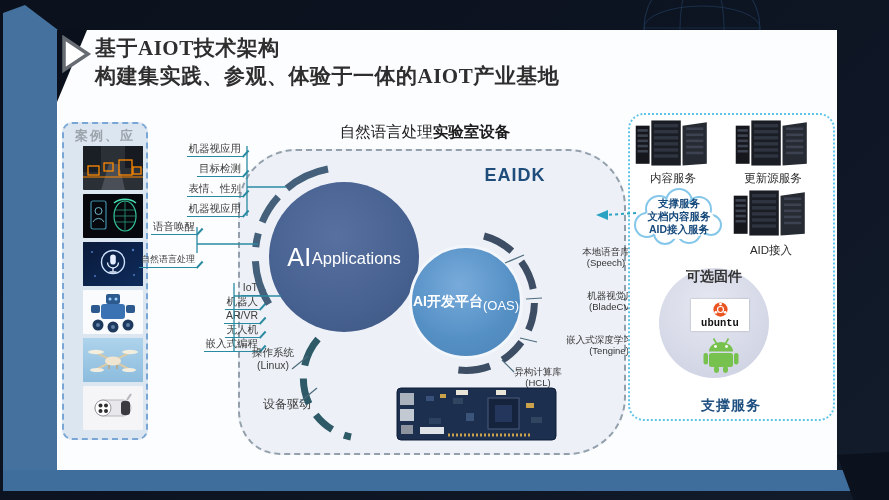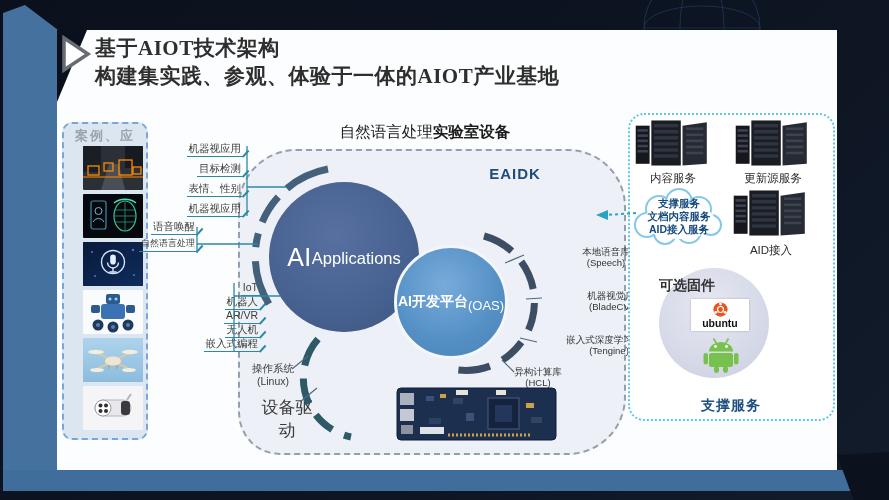--- a/index.html
+++ b/index.html
@@ -28,71 +28,71 @@
               border:2px dashed #7aa6d6;border-radius:10px;box-sizing:border-box;}
   .case-head{left:72px;top:127px;width:66px;text-align:center;font-size:13px;font-weight:bold;
              color:#9ba3ab;letter-spacing:2px;}
   .case-img{left:83px;width:60px;height:44px;overflow:hidden;border-radius:1px;}
 
   
   .lab-head{left:305px;top:122px;width:240px;text-align:center;font-size:15.5px;color:#1c1c1c;}
   .lab-head b{font-weight:bold;margin-top:24px;}
   .dash-box{left:238px;top:149px;width:388px;height:306px;background:#edf1f7;
             border:2px dashed #93a0ac;border-radius:58px 58px 58px 42px;box-sizing:border-box;}
-  .eaidk{left:470px;top:165px;width:90px;text-align:center;font-size:15px;font-weight:bold;
+  .eaidk{left:470px;top:165px;width:90px;text-align:center;font-size:18px;font-weight:bold;
          color:#1e4d7b;letter-spacing:1px;}
   .circle{border-radius:50%;display:flex;align-items:center;justify-content:center;
           color:#fff;text-align:left;box-sizing:border-box;}
   .ai-circle{left:269px;top:182px;width:150px;height:150px;z-index:2;
              background:radial-gradient(circle at 44% 36%,#57709f,#46608f 62%,#3e5783);}
   .ai-circle .l1{font-size:25px;letter-spacing:.5px;}
   .ai-circle .l2{font-size:16.5px;margin-top:2px;}
   .base-circle{left:313px;top:327px;width:102px;height:102px;z-index:3;justify-content:flex-start;
              padding-top:14px;border:3px solid #f3f6fa;
              background:radial-gradient(circle at 45% 32%,#d9dce2,#b9bdc6 62%,#a9adb8);}
   .base-circle .l1{font-size:15px;font-weight:bold;}
-  .oas-circle{left:394px;top:245px;width:114px;height:114px;z-index:4;border:3px solid #f3f6fa;
+  .oas-circle{left:409px;top:245px;width:114px;height:114px;z-index:4;border:3px solid #f3f6fa;
              background:radial-gradient(circle at 44% 34%,#78abdb,#5590c5 58%,#4a82b6);}
   .oas-circle .l1{font-size:14px;font-weight:bold;}
   .oas-circle .l2{font-size:13px;margin-top:6px;}
 
   
   .lblcol{display:flex;flex-direction:column;align-items:flex-end;}
   .lbl{display:inline-block;position:relative;color:#3c3c3c;font-size:10.5px;line-height:11px;
        padding:0 3px 2px 2px;border-bottom:1.5px solid #2a8aa2;white-space:nowrap;}
   .lbl::after{content:"";position:absolute;right:-8px;bottom:-1px;width:9px;height:1.5px;
               background:#2a8aa2;transform:rotate(-48deg);transform-origin:left bottom;}
   .lbl.small{font-size:9px;}
   .vision-group{left:150px;top:143px;width:94px;gap:6px;}
-  .speech-group{left:128px;top:221px;width:70px;gap:3px;}
+  .speech-group{left:128px;top:221px;width:70px;gap:19px;}
   .iot-group{left:148px;top:282px;width:82px;margin-left:31px;}
-  .os-label{left:245px;top:362px;width:56px;text-align:center;font-size:10.5px;line-height:13px;color:#3c3c3c;}
-  .driver-label{left:258px;top:396px;width:58px;text-align:center;font-size:17px;color:#3c3c3c;}
+  .os-label{left:245px;top:346px;width:56px;text-align:center;font-size:10.5px;line-height:13px;color:#3c3c3c;}
+  .driver-label{left:258px;top:396px;width:58px;text-align:center;font-size:12px;color:#3c3c3c;}
   .sdk{text-align:center;font-size:9.5px;line-height:11px;color:#333;}
   .sdk-0{left:560px;top:246px;width:92px;}
   .sdk-1{left:565px;top:290px;width:92px;}
   .sdk-2{left:548px;top:334px;width:122px;}
   .sdk-3{left:498px;top:366px;width:80px;}
 
   .overlay{left:0;top:0;z-index:6;pointer-events:none;}
   .board{left:396px;top:385px;z-index:5;}
 
   
   .srv-panel{left:628px;top:113px;width:207px;height:308px;border:2px dotted #5ec5e8;
              border-radius:16px;box-sizing:border-box;background:#ffffff;}
   .srv-label{font-size:11.5px;color:#2b2b2b;text-align:center;}
   .cloud-text{left:633px;top:197px;width:92px;text-align:center;font-size:10.5px;font-weight:bold;
               color:#174a7c;line-height:13px;z-index:3;}
   .fw-circle{left:659px;top:268px;width:110px;height:110px;border-radius:50%;z-index:1;
              background:radial-gradient(circle at 45% 35%,#e6e8f2,#d3d6e5 70%,#cacee0);}
-  .fw-title{left:659px;top:277px;width:110px;font-size:14px;font-weight:bold;color:#333;z-index:2;}
+  .fw-title{left:659px;top:268px;width:110px;text-align:center;font-size:14px;font-weight:bold;color:#333;z-index:2;}
   .ubuntu-box{left:691px;top:299px;width:58px;height:32px;background:#fff;z-index:2;
               display:flex;flex-direction:column;align-items:center;justify-content:center;
               box-shadow:0 0 2px rgba(0,0,0,.25);}
-  .ubuntu-word{font-size:10.5px;font-weight:bold;color:#111;line-height:11px;margin-top:1px;}
+  .ubuntu-word{font-size:10.5px;font-weight:bold;color:#111;line-height:11px;margin-top:1px;font-family:Liberation Mono, monospace;}
   .support{left:676px;top:397px;width:110px;text-align:center;font-size:14px;font-weight:bold;
            color:#1d4f80;letter-spacing:1px;}
 </style>
 </head>
 <body>
 
 <div class="stage">
 
   <svg class="abs globe" width="180" height="180" viewBox="0 0 180 180">
     <g fill="none" stroke="#2e5覧" stroke-width="1">

